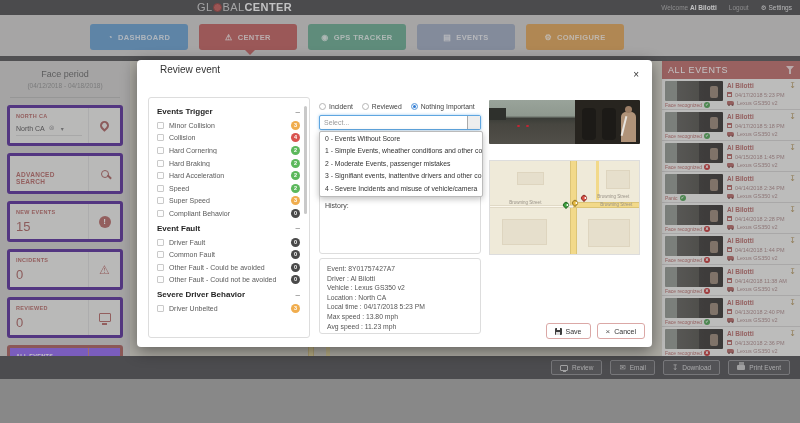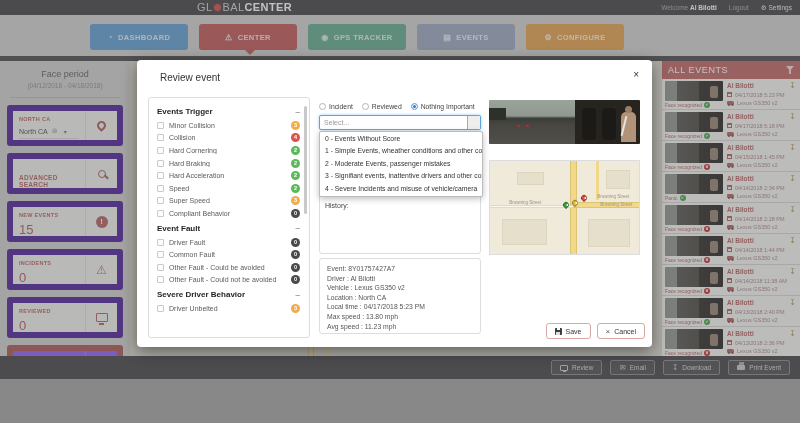--- a/index.html
+++ b/index.html
@@ -29,21 +29,21 @@
   .bg-road-v { position:absolute; left:178px; top:150px; width:6px; height:189px; background:#ecdb9a; border-left:1px solid #d8c27b; border-right:1px solid #d8c27b; }
   .bg-road-v2 { position:absolute; left:196px; top:200px; width:4px; height:139px; background:#ecdb9a; }
   .attribution { position:absolute; left:356px; top:312px; font-size:5.5px; color:#7d8fb0; }
 
   
   .sidebar { position:absolute; left:0; top:61px; width:130px; height:339px; background:#d0cfcd; z-index:1; }
   .time-block { text-align:center; padding-top:8px; }
   .time-title { font-size:9px; color:#5c5c5c; }
   .time-range { font-size:6.5px; color:#8d8d8d; margin-top:3px; }
   .time-sep { border-bottom:1px solid #b9b9b7; margin:8px 10px 0 10px; }
-  .s-card { margin:7px 7px 0 7px; height:41px; background:#f1f0ee; border:6px solid #4c1d95; border-radius:3px; display:flex; overflow:hidden; cursor:pointer; }
+  .s-card { margin:7px 7px 0 7px; height:41px; background:#f1f0ee; border:3px solid #4c1d95; border-radius:3px; display:flex; overflow:hidden; cursor:pointer; }
   .s-main { flex:1; padding:5px 6px 0 6px; }
   .s-label { font-size:5.5px; color:#b4605d; letter-spacing:.3px; font-weight:bold; }
   .s-value { font-size:13px; color:#a85a57; margin-top:4px; }
   .s-iconcell { width:32px; border-left:1px solid #ddd; display:flex; align-items:center; justify-content:center; }
   .s-card.active { background:#8b5cf6; border-color:#a75451; }
   .s-card.active .s-label, .s-card.active .s-value { color:#fff; }
   .s-card.active .s-iconcell { border-left-color:#c97a77; }
   .region-select { display:flex; align-items:center; gap:4px; margin-top:5px; font-size:7px; color:#4a4a4a; border-bottom:1px solid #d6d5d3; padding-bottom:3px; }
   .region-select .clr { color:#9b9b9b; font-size:7px; }
   .region-select .crt { color:#777; font-size:6px; margin-left:2px; }
@@ -85,21 +85,21 @@
   .bb-mon::after { content:""; position:absolute; left:1.5px; bottom:-2.5px; width:3.5px; height:1px; background:#ccc; }
   .bb-glyph { font-size:7.5px; color:#ccc; }
   .print-ic { width:8px; height:5px; background:#c9c9c9; position:relative; border-radius:1px; }
   .print-ic::before { content:""; position:absolute; top:-3px; left:1.5px; width:5px; height:3px; background:#a9a9a9; }
 
   
   .overlay { position:absolute; inset:0; background:rgba(95,95,97,.38); z-index:4; }
 
   
   .modal { position:absolute; left:137px; top:60px; width:515px; height:287px; background:#fff; border-radius:4px; box-shadow:0 4px 16px rgba(0,0,0,.45); z-index:10; }
-  .modal-title { position:absolute; left:23px; top:12px; font-size:10px; color:#333; }
+  .modal-title { position:absolute; left:23px; top:4px; font-size:10px; color:#333; }
   .modal-close { position:absolute; right:13px; top:9px; font-size:10px; color:#333; cursor:pointer; }
 
   
   .chk-panel { position:absolute; left:11px; top:37px; width:162px; height:241px; border:1px solid #ddd; border-radius:3px; padding:5px 9px 0 8px; overflow:hidden; }
   .chk-scroll { position:absolute; right:2px; top:8px; width:3px; height:108px; background:#c9c9c9; border-radius:2px; }
   .sec-head { display:flex; justify-content:space-between; align-items:center; margin:4px 0 3px 0; }
   .sec-title { font-size:8px; font-weight:bold; color:#1f1f1f; }
   .sec-collapse { font-size:8px; color:#555; cursor:pointer; line-height:1; }
   .chk-row { display:flex; align-items:center; gap:5px; height:12.6px; cursor:pointer; }
   .chk-box { width:7px; height:7px; border:1px solid #c9c9c9; background:#fdfdfd; border-radius:1px; flex:0 0 auto; }

